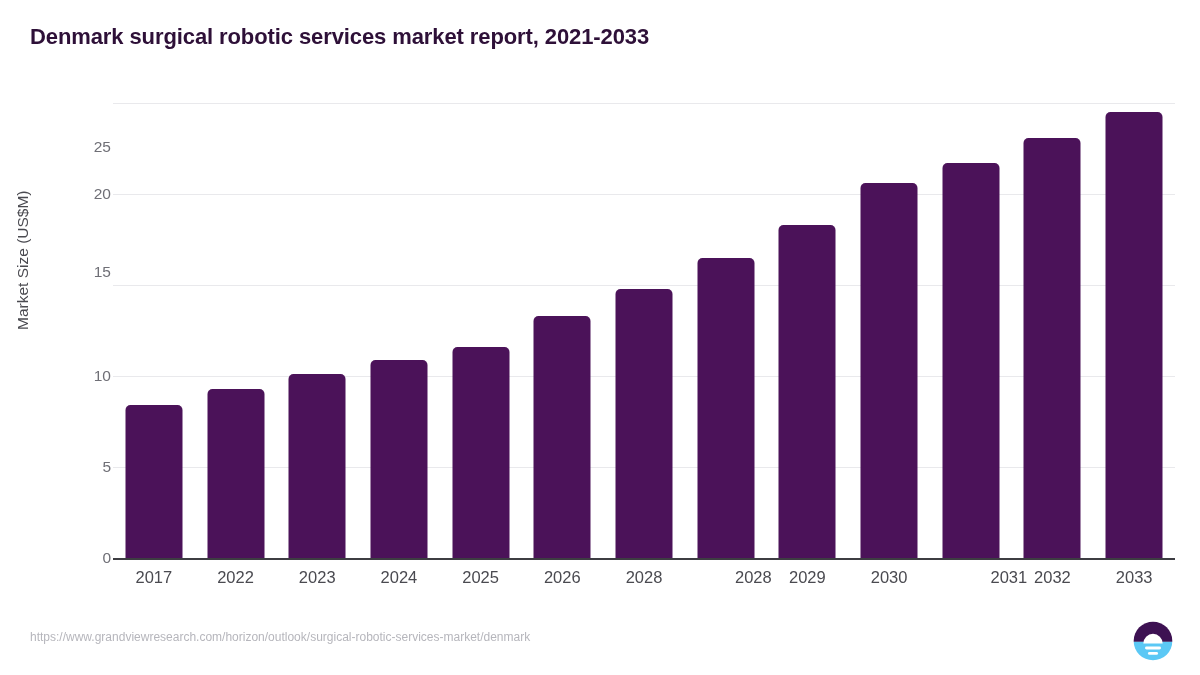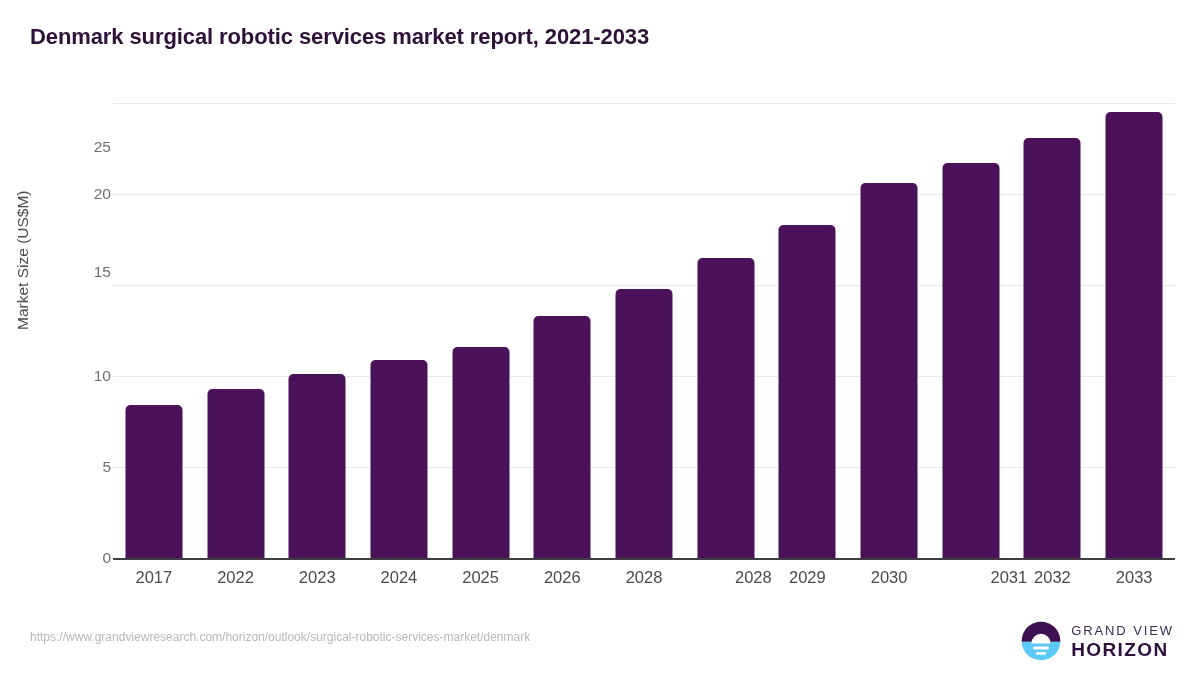--- a/index.html
+++ b/index.html
@@ -273,19 +273,15 @@
         </clipPath>
       </defs>
       <g clip-path="url(#circleClip)">
         <rect x="0" y="0" width="100" height="52" fill="#3d1152"></rect>
         <rect x="0" y="52" width="100" height="48" fill="#5bc8f5"></rect>
         <path d="M 27 56 A 23 23 0 0 1 73 56 Z" fill="#ffffff"></path>
         <rect x="31" y="63" width="38" height="7" rx="3.5" fill="#ffffff"></rect>
         <rect x="38" y="76" width="24" height="7" rx="3.5" fill="#ffffff"></rect>
       </g>
     </svg>
-    <div class="logo-text">
-      <span class="logo-top">GRAND VIEW</span>
-      <span class="logo-bottom">HORIZON</span>
-    </div>
   </div>
 
 </div>
 
 </body></html>

